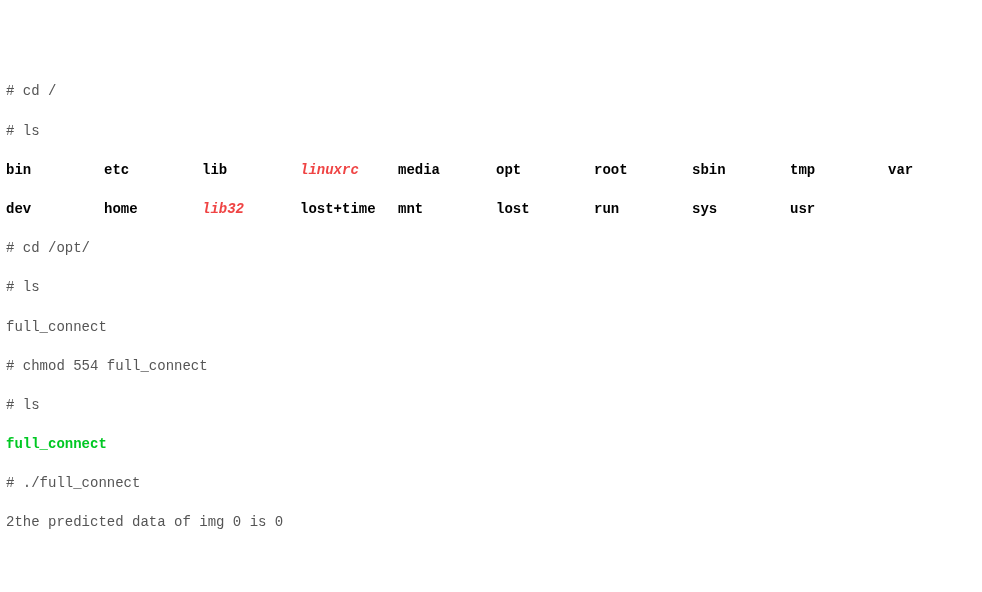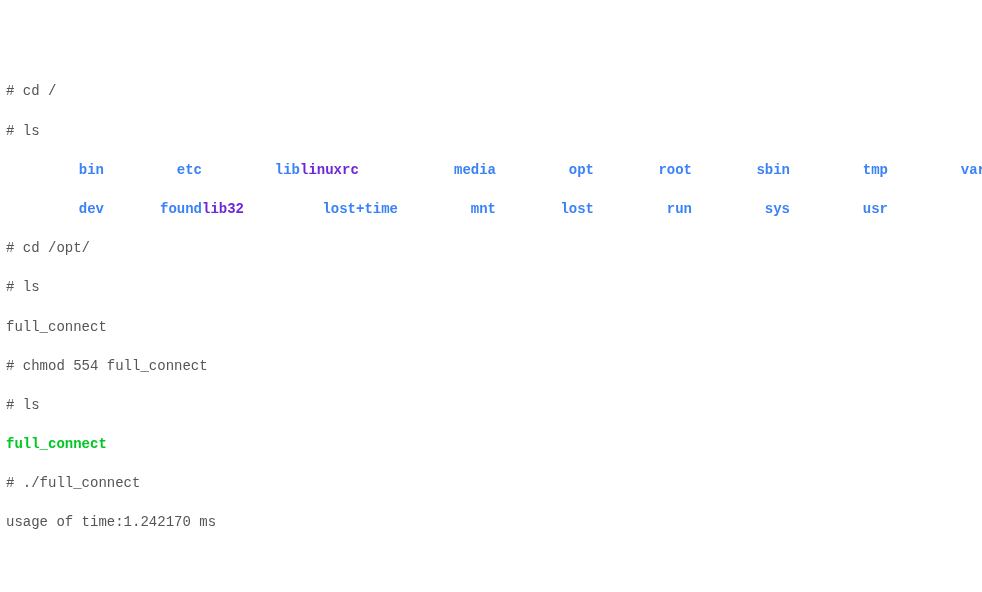--- a/index.html
+++ b/index.html
@@ -16,27 +16,27 @@
       padding: 4px 6px;
       white-space: pre;
     }
     .term-line {
       min-height: 1.4em;
     }
     .prompt {
       color: #555555;
     }
     .blue {
-      color: #3b82f6;
+      color: #000000;
       font-weight: bold;
-      text-align: right;
     }
     .cyan {
-      color: #6d28d9;
+      color: #ef4444;
       font-weight: bold;
+      font-style: italic;
     }
     .green {
       color: #00c823;
       font-weight: bold;
     }
     .txt {
       color: #555555;
     }
     .ls-row {
       display: flex;
@@ -47,25 +47,25 @@
     }
   </style>
 </head>
 <body>
 
 
 
 <div class="term-line"><span class="prompt"># cd /</span></div>
 <div class="term-line"><span class="prompt"># ls</span></div>
 <div class="ls-row" id="ls-row1"><span class="ls-cell blue">bin</span><span class="ls-cell blue">etc</span><span class="ls-cell blue">lib</span><span class="ls-cell cyan">linuxrc</span><span class="ls-cell blue">media</span><span class="ls-cell blue">opt</span><span class="ls-cell blue">root</span><span class="ls-cell blue">sbin</span><span class="ls-cell blue">tmp</span><span class="ls-cell blue">var</span></div>
-<div class="ls-row" id="ls-row2"><span class="ls-cell blue">dev</span><span class="ls-cell blue">found</span><span class="ls-cell cyan">lib32</span><span class="ls-cell blue">lost+time</span><span class="ls-cell blue">mnt</span><span class="ls-cell blue">lost</span><span class="ls-cell blue">run</span><span class="ls-cell blue">sys</span><span class="ls-cell blue">usr</span></div>
+<div class="ls-row" id="ls-row2"><span class="ls-cell blue">dev</span><span class="ls-cell blue">home</span><span class="ls-cell cyan">lib32</span><span class="ls-cell blue">lost+time</span><span class="ls-cell blue">mnt</span><span class="ls-cell blue">lost</span><span class="ls-cell blue">run</span><span class="ls-cell blue">sys</span><span class="ls-cell blue">usr</span></div>
 <div class="term-line"><span class="prompt"># cd /opt/</span></div>
 <div class="term-line"><span class="prompt"># ls</span></div>
 <div class="term-line"><span class="txt">full_connect</span></div>
 <div class="term-line"><span class="prompt"># chmod 554 full_connect</span></div>
 <div class="term-line"><span class="prompt"># ls</span></div>
 <div class="term-line"><span class="green">full_connect</span></div>
 <div class="term-line"><span class="prompt"># ./full_connect</span></div>
-<div id="predictions-block"><div class="term-line"><span class="txt">usage of time:1.242170 ms</span></div><div class="term-line"></div></div>
+<div id="predictions-block"><div class="term-line"><span class="txt">2the predicted data of img 0 is 0</span></div><div class="term-line"></div></div>
 
 
 
 
 
 </body></html>

